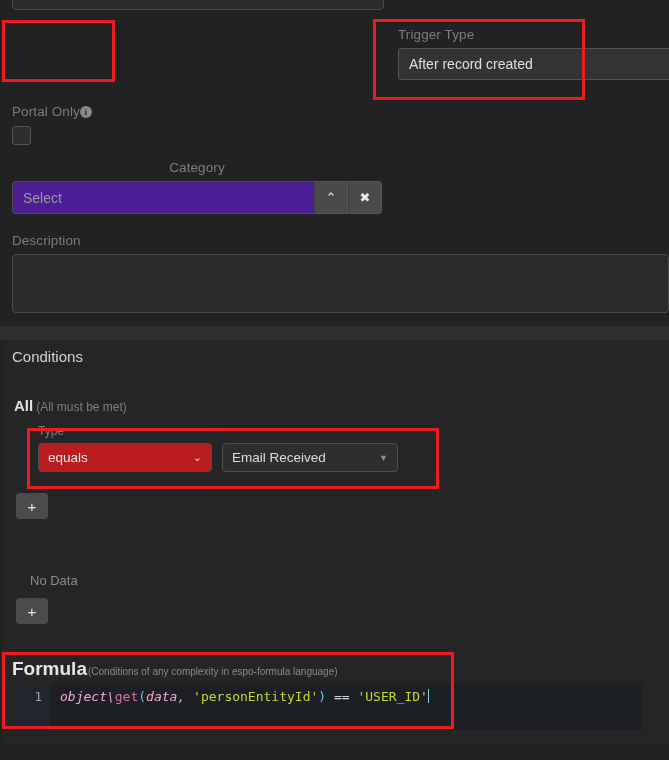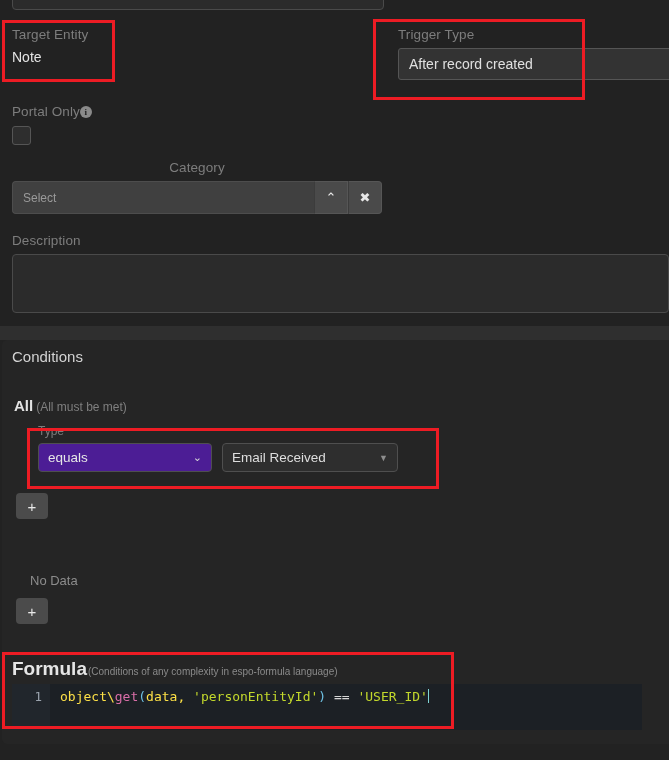--- a/index.html
+++ b/index.html
@@ -114,28 +114,28 @@
   #category-field {
     position: absolute;
     left: 12px;
     top: 159px;
     width: 370px;
     text-align: center;
   }
   .select-group { display: flex; height: 33px; }
   .select-group .main {
     flex: 1;
-    background: #404040;
+    background: #4c1d95;
     border: 1px solid #4d4d4d;
     border-right: none;
     border-radius: 4px 0 0 4px;
     display: flex; align-items: center;
     padding: 0 10px;
     color: #9a9a9a;
-    font-size: 12px;
+    font-size: 14px;
   }
   .select-btn {
     width: 34px;
     background: #4a4a4a;
     border: 1px solid #565656;
     border-left: 1px solid #3c3c3c;
     display: flex; align-items: center; justify-content: center;
     color: #e8e8e8;
     font-size: 13px;
   }
@@ -219,21 +219,21 @@
   #condition-type-label {
     position: absolute;
     left: 6px; top: -1px;
     font-size: 12px;
     color: #7c7c7c;
   }
   #condition-operator {
     position: absolute;
     left: 6px; top: 18px;
     width: 174px; height: 29px;
-    background: #4c1d95;
+    background: #b91c1c;
     border: 1px solid #4f4f4f;
     border-radius: 4px;
     display: flex; align-items: center;
     padding: 0 9px;
     color: #e6e6e6;
     font-size: 13.5px;
   }
   #condition-operator .caret {
     position: absolute;
     right: 9px;
@@ -307,21 +307,21 @@
     line-height: 19px;
   }
   #code-line {
     flex: 1;
     padding: 3px 0 0 10px;
     font-family: "DejaVu Sans Mono", "Liberation Mono", monospace;
     font-size: 13px;
     line-height: 19px;
     white-space: pre;
   }
-  .tok-plain   { color: #fde047; }
+  .tok-plain   { color: #f9a8d4; font-style: italic; }
   .tok-func    { color: #d96ea8; }
   .tok-paren   { color: #6ec1e4; }
   .tok-string  { color: #c3d82c; }
   .tok-op      { color: #d6d6d6; }
   .tok-cursor  {
     display: inline-block;
     width: 1px; height: 14px;
     background: #7fd5d5;
     vertical-align: -2px;
   }
@@ -337,24 +337,20 @@
   #annot-condition     { left: 27px;  top: 428px; width: 412px; height: 61px; }
   #annot-formula       { left: 2px;   top: 652px; width: 452px; height: 77px; }
 </style>
 </head>
 <body>
 
 <div id="upper-form">
 
   <div id="top-partial-input"></div>
 
-  <div id="target-entity-field">
-    <div class="field-label">Target Entity</div>
-    <div class="field-value">Note</div>
-  </div>
 
   <div id="trigger-type-field">
     <div class="field-label">Trigger Type</div>
     <div class="input-box">After record created</div>
   </div>
 
   <div id="portal-only-field">
     <div class="field-label">
       <span>Portal Only</span>
       <span class="info-icon">i</span>

